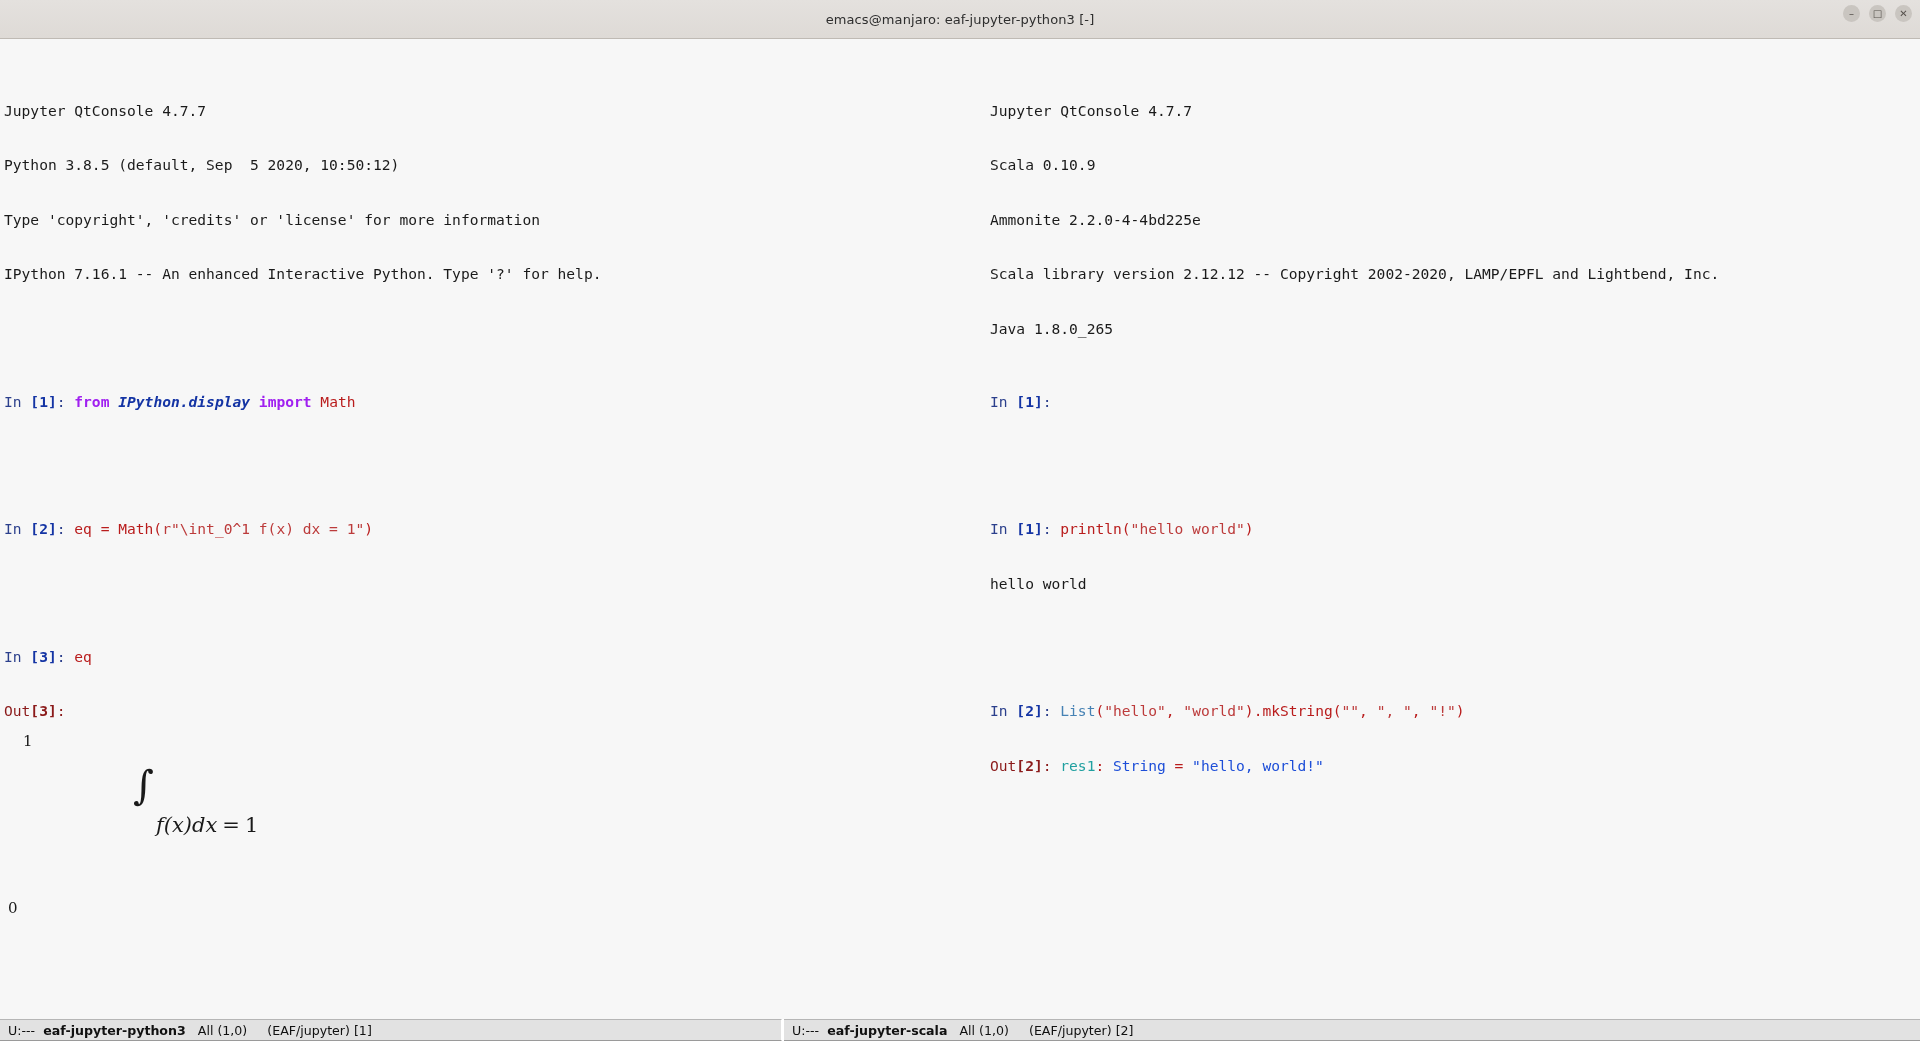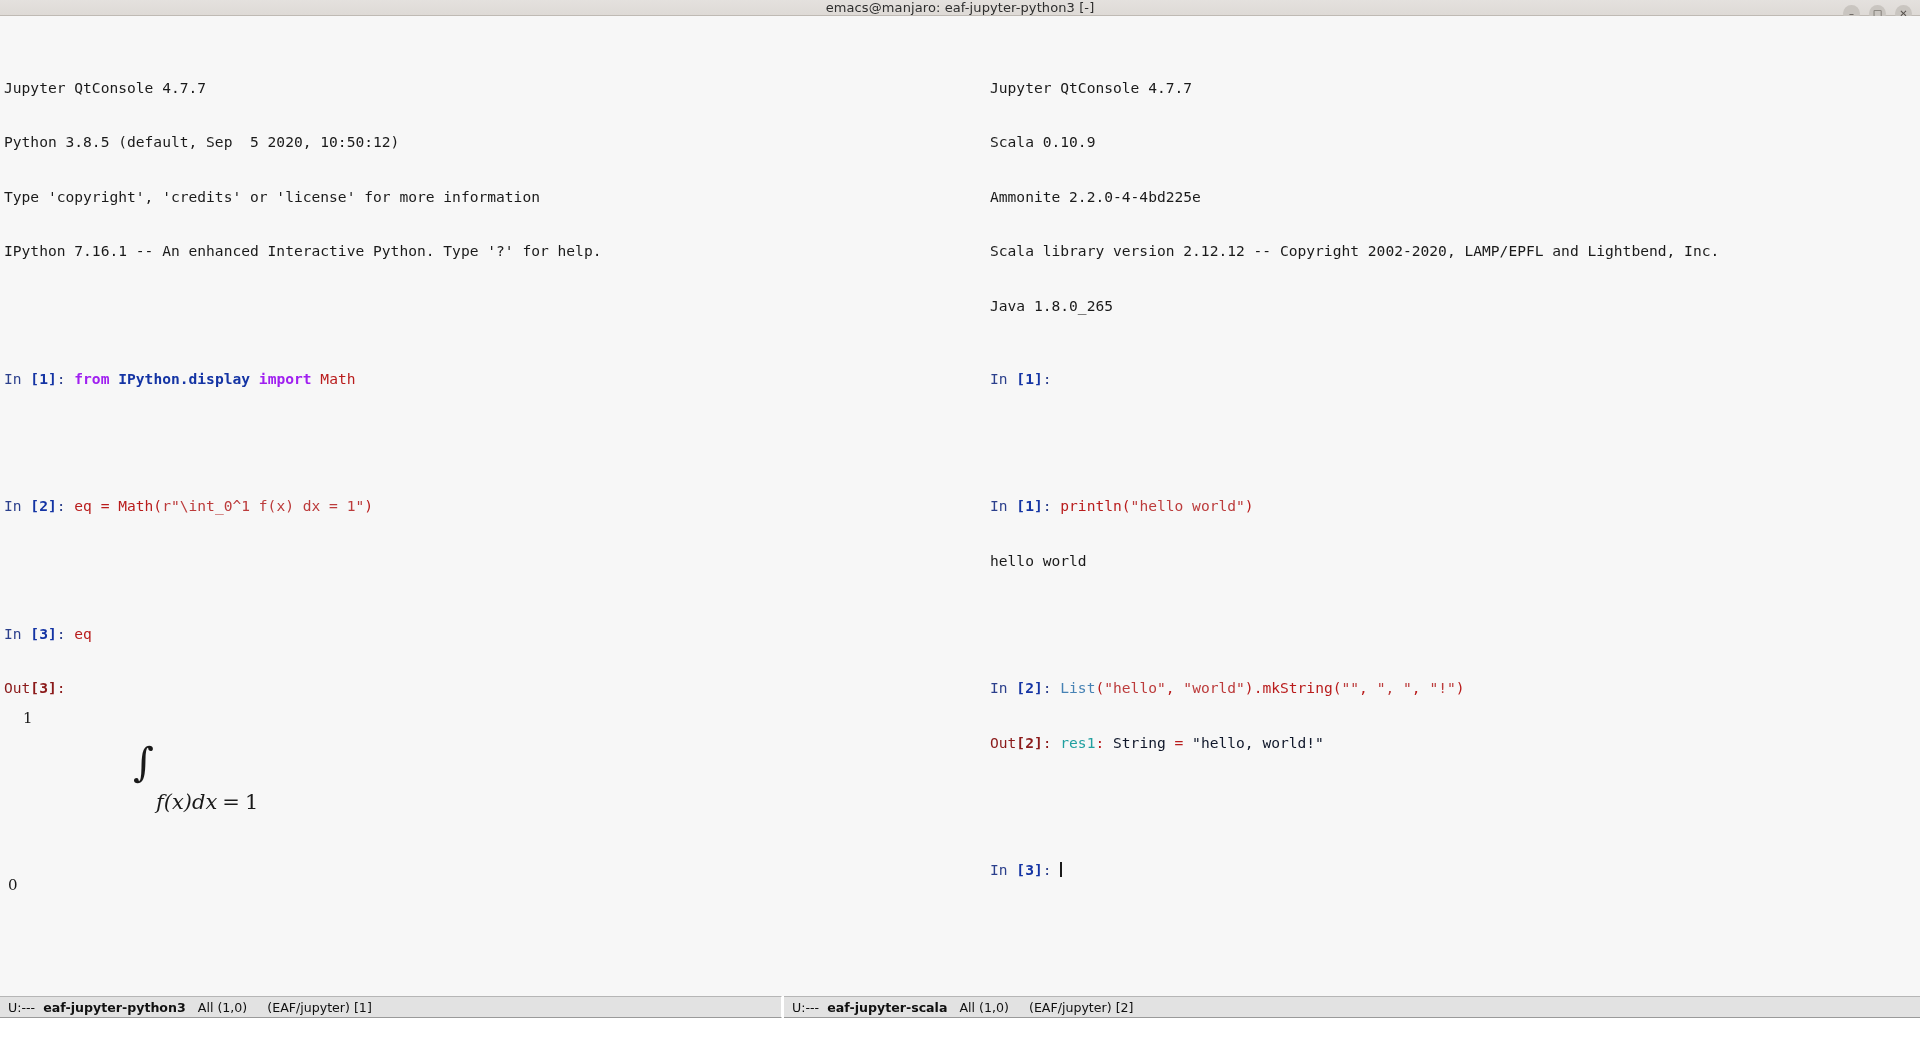--- a/index.html
+++ b/index.html
@@ -7,21 +7,21 @@
     margin: 0; padding: 0;
     width: 1920px; height: 1051px;
     overflow: hidden;
     background: #ffffff;
     font-family: "DejaVu Sans Mono", monospace;
   }
 
   
   #titlebar {
     position: relative;
-    height: 16px;
+    height: 39px;
     background: linear-gradient(to bottom, #e4e1de 0%, #dedad6 100%);
     border-bottom: 1px solid #bfbab4;
     display: flex;
     align-items: center;
     justify-content: center;
   }
   #titlebar .title {
     font-family: "DejaVu Sans", sans-serif;
     font-size: 13px;
     color: #2e2e2e;
@@ -68,24 +68,24 @@
 
   .line { white-space: pre; height: 18.2px; }
   .blank { height: 18.2px; }
 
   
   .in       { color: #2b3f8c; }
   .innum    { color: #1434a4; font-weight: bold; }
   .out      { color: #8b1a1a; }
   .outnum   { color: #8b1a1a; font-weight: bold; }
   .kw       { color: #a020f0; font-weight: bold; }
-  .mod      { color: #1434a4; font-weight: bold; }
+  .mod      { color: #1434a4; font-weight: bold; font-style: italic; }
   .plain    { color: #b91c1c; }
   .str      { color: #bc3b3b; }
-  .type     { color: #0f172a; margin-top: 6px; }
+  .type     { color: #1d4ed8; margin-top: 6px; }
   .cls      { color: #4682b4; }
   .res      { color: #20a0a0; }
   .cursor {
     display: inline-block;
     width: 2px; height: 15px;
     background: #1a1a1a;
     vertical-align: -2px;
   }
 
   
@@ -234,21 +234,20 @@
       <div class="blank"></div>
 
       <div class="line"><span class="in">In </span><span class="innum">[1]</span><span class="in">: </span><span class="plain">println(</span><span class="str">"hello world"</span><span class="plain">)</span></div>
       <div class="line">hello world</div>
       <div class="blank"></div>
 
       <div class="line"><span class="in">In </span><span class="innum">[2]</span><span class="in">: </span><span class="cls">List</span><span class="plain">(</span><span class="str">"hello"</span><span class="plain">, </span><span class="str">"world"</span><span class="plain">).mkString(</span><span class="str">""</span><span class="plain">, </span><span class="str">", "</span><span class="plain">, </span><span class="str">"!"</span><span class="plain">)</span></div>
       <div class="line"><span class="out">Out</span><span class="outnum">[2]</span><span class="out">: </span><span class="res">res1</span><span class="plain">: </span><span class="type">String</span><span class="plain"> = </span><span class="type">"hello, world!"</span></div>
       <div class="blank"></div>
 
-      <div class="line"><span class="in">In </span><span class="innum">[3]</span><span class="in">: </span><span class="cursor"></span></div>
 
     </div>
   </div>
 </div>
 
 <div id="modelines">
   <div class="modeline" id="modeline-left"><span>U:---</span><span>  </span><span class="ml-buf">eaf-jupyter-python3</span><span>   </span><span>All (1,0)</span><span>     </span><span>(EAF/jupyter) [1]</span></div>
   <div id="modeline-gap"></div>
   <div class="modeline" id="modeline-right"><span>U:---</span><span>  </span><span class="ml-buf">eaf-jupyter-scala</span><span>   </span><span>All (1,0)</span><span>     </span><span>(EAF/jupyter) [2]</span></div>
 </div>

